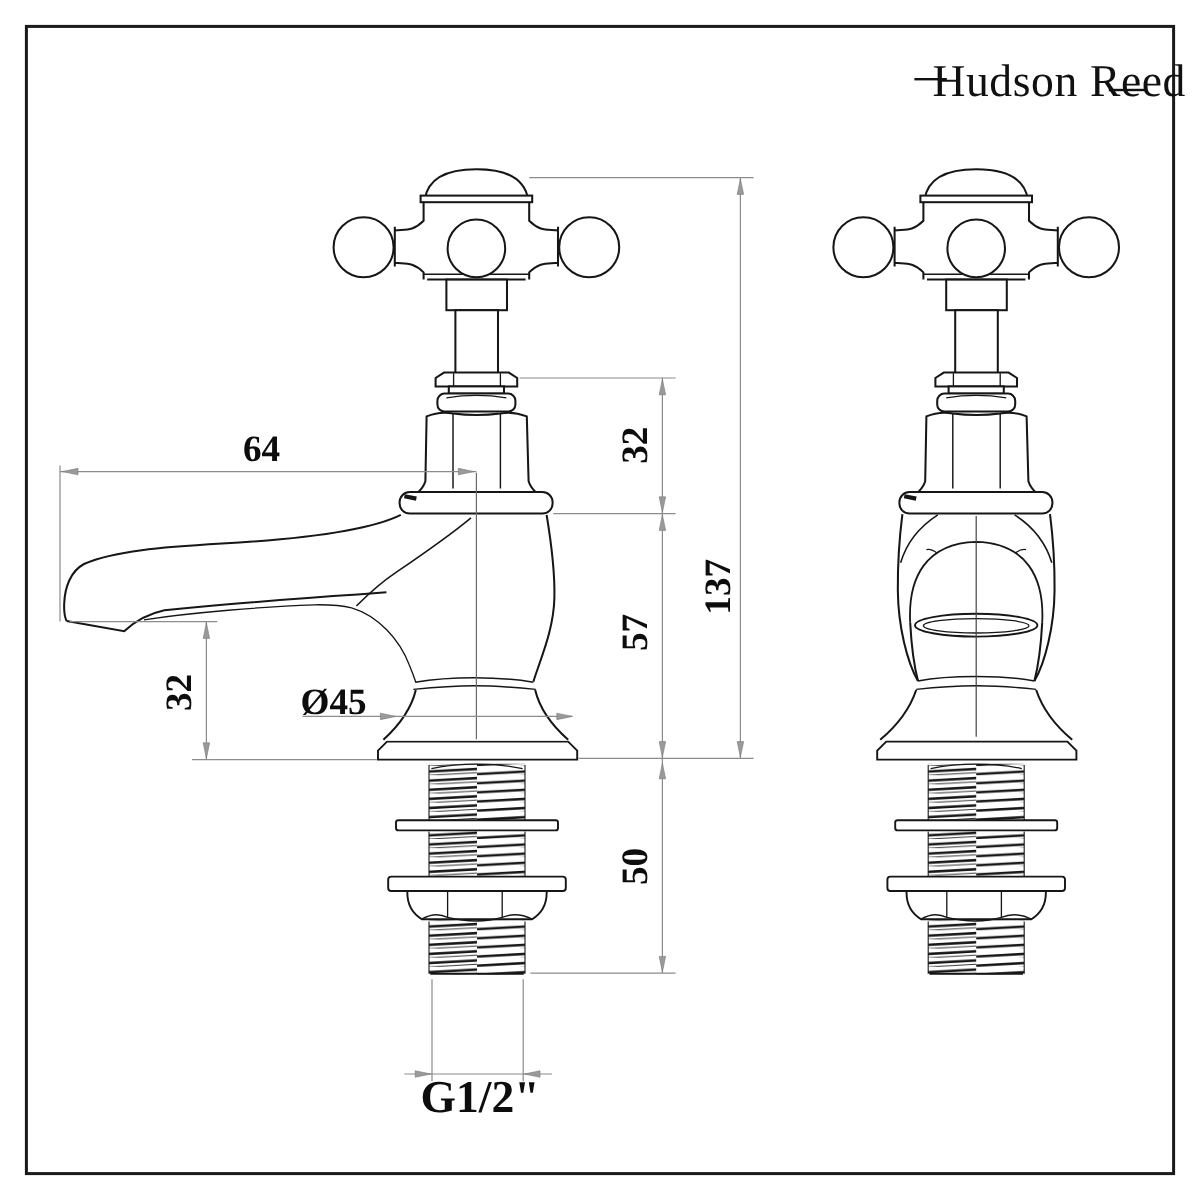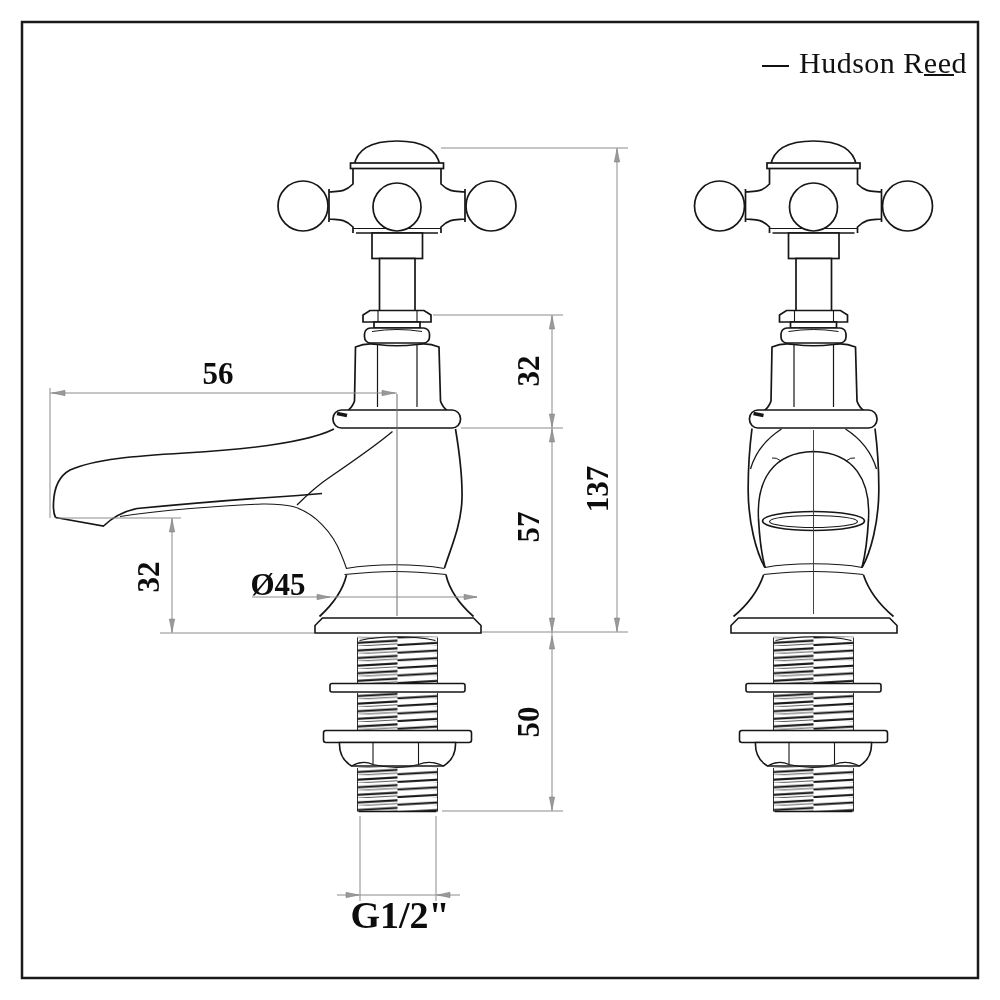--- a/index.html
+++ b/index.html
@@ -3,21 +3,21 @@
 <meta charset="utf-8">
 <style>
   html,body{margin:0;padding:0;background:#e8e8e8;}
   #stage{position:relative;width:1000px;height:1000px;background:#ffffff;overflow:hidden;
          font-family:"Liberation Serif", serif;}
   #drawing{position:absolute;left:0;top:0;}
   .dim-label{position:absolute;color:#0d0d0d;font-weight:bold;font-size:31px;
              width:80px;height:34px;line-height:34px;text-align:center;}
   .dim-label.vert{transform:rotate(-90deg);}
   #dim-g12{font-size:38px;width:130px;}
-  #logo-text{position:absolute;color:#111;font-size:30px;letter-spacing:0.5px;white-space:nowrap;margin-left:22px;}
+  #logo-text{position:absolute;color:#111;font-size:38px;letter-spacing:0.5px;white-space:nowrap;}
   .logo-rule{position:absolute;height:2px;background:#111;}
 </style>
 </head>
 <body>
 
 <div id="stage">
 
 <svg id="drawing" width="1000" height="1000" viewBox="0 0 1000 1000">
   <defs>
     <pattern id="thr" width="80" height="7.6" patternUnits="userSpaceOnUse">
@@ -147,21 +147,21 @@
     <path d="M 552 810 l -2.7 -13 l 5.4 0 Z"></path>
     <path d="M 172 519 l -2.7 13 l 5.4 0 Z"></path>
     <path d="M 172 632 l -2.7 -13 l 5.4 0 Z"></path>
     <path d="M 330 597 l -13 -2.7 l 0 5.4 Z"></path>
     <path d="M 477 597 l -13 -2.7 l 0 5.4 Z"></path>
     <path d="M 359 895 l -13 -2.7 l 0 5.4 Z"></path>
     <path d="M 437 895 l 13 -2.7 l 0 5.4 Z"></path>
   </g>
 </svg>
 
-<div class="dim-label" id="dim-97" style="left:178px;top:357px;">56</div>
+<div class="dim-label" id="dim-97" style="left:178px;top:357px;">64</div>
 
 <div class="dim-label vert" style="left:489px;top:354px;">32</div>
 
 <div class="dim-label vert" style="left:489px;top:510px;">57</div>
 
 <div class="dim-label vert" style="left:558px;top:472px;">137</div>
 
 <div class="dim-label vert" style="left:489px;top:705px;">50</div>
 
 <div class="dim-label vert" style="left:109px;top:560px;">32</div>

